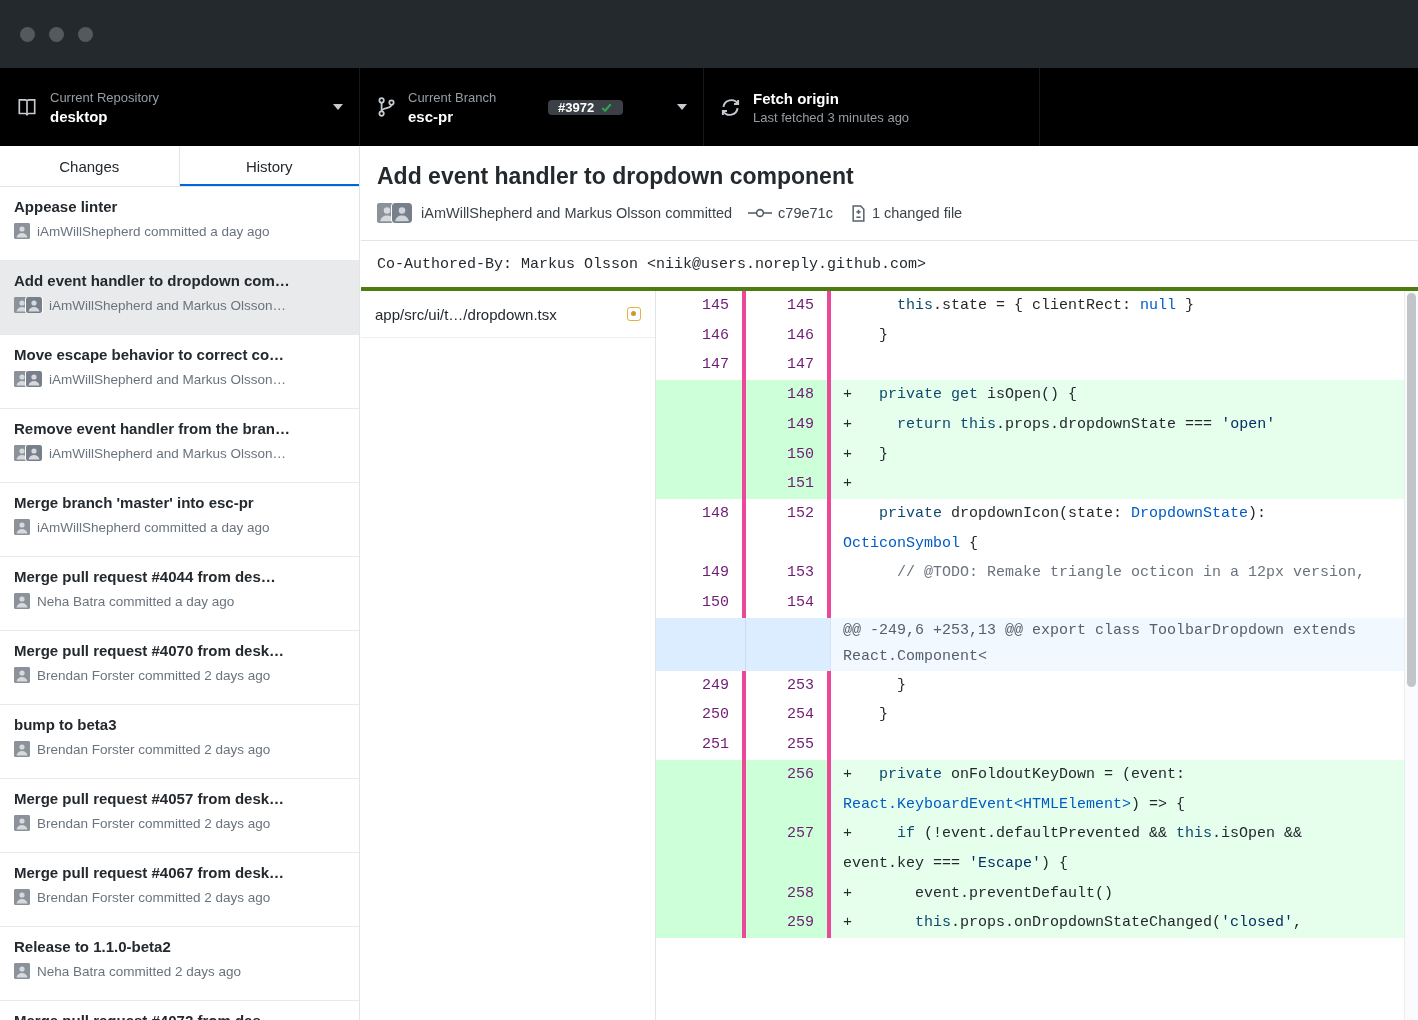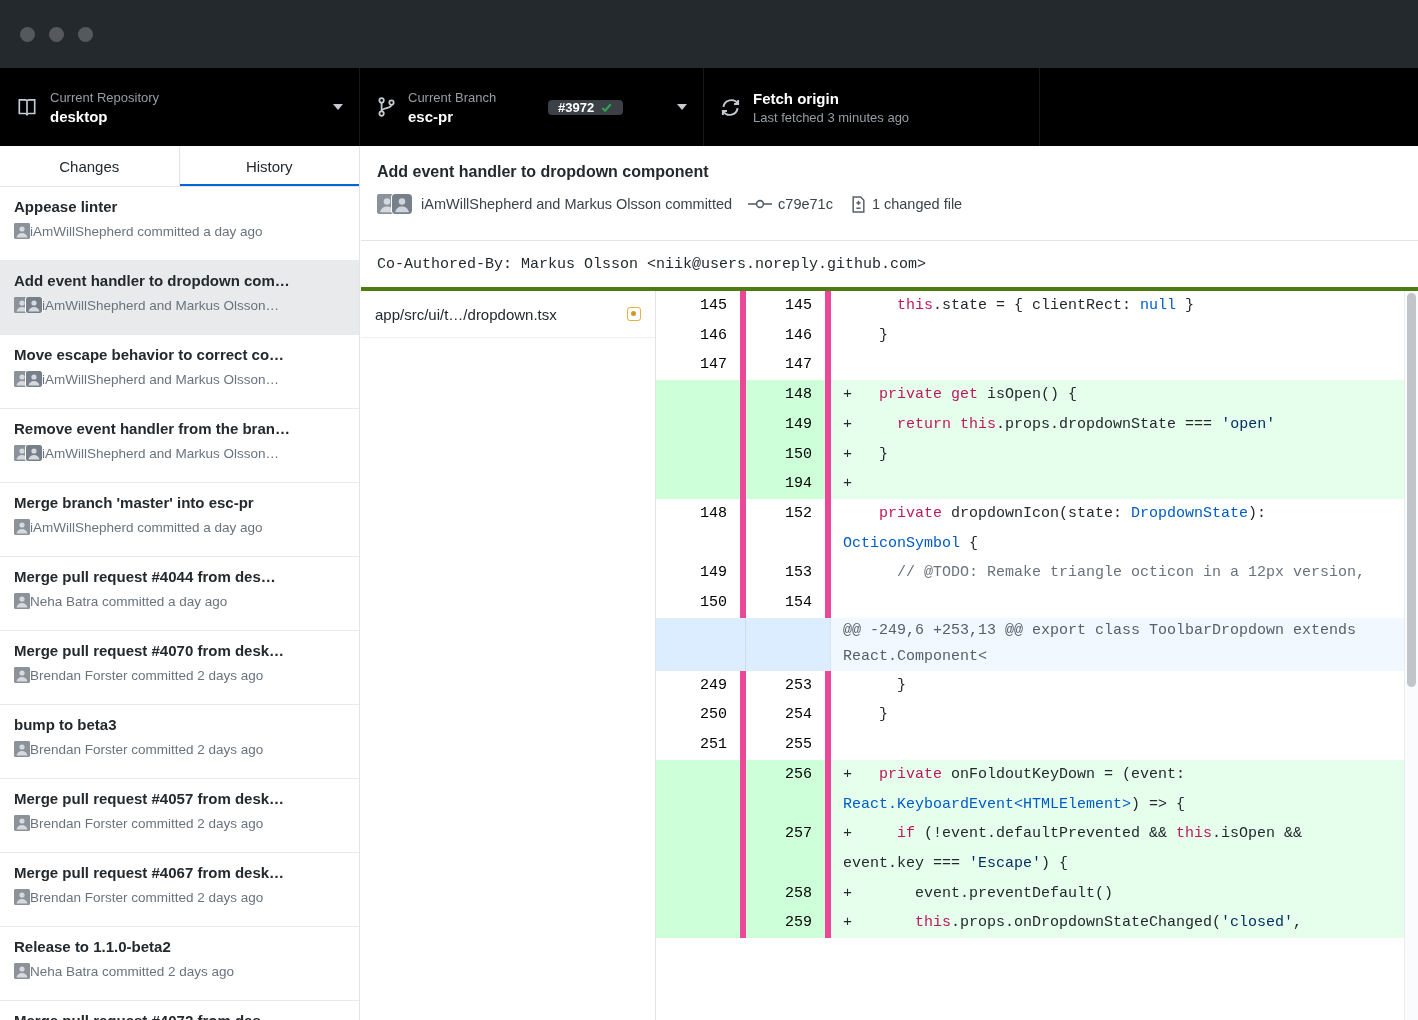--- a/index.html
+++ b/index.html
@@ -32,29 +32,29 @@
            border-right:1px solid #e1e4e8;box-sizing:border-box;overflow:hidden;}
   .tabs{height:40px;display:flex;border-bottom:1px solid #e1e4e8;}
   .tab{width:50%;display:flex;align-items:center;justify-content:center;font-size:15px;color:#24292e;
        border-right:1px solid #e1e4e8;box-sizing:border-box;cursor:default;}
   .tab:last-child{border-right:none;}
   .tab.active{box-shadow:inset 0 -2px 0 #0366d6;}
   #commit-list{height:834px;overflow:hidden;}
   .commit{height:74px;box-sizing:border-box;padding:11px 14px 0 14px;border-bottom:1px solid #e7e9eb;}
   .commit.selected{background:#e9eaeb;}
   .c-title{font-size:15px;font-weight:700;color:#24292e;white-space:nowrap;overflow:hidden;}
-  .c-meta{margin-top:8px;display:flex;align-items:center;font-size:13.5px;color:#6a737d;white-space:nowrap;overflow:hidden;}
+  .c-meta{margin-top:8px;display:flex;align-items:center;gap:7px;font-size:13.5px;color:#6a737d;white-space:nowrap;overflow:hidden;}
   .avatars{display:flex;flex:none;}
   .avatar{width:16px;height:16px;border-radius:2px;overflow:hidden;background:#8b9299;flex:none;display:inline-block;}
   .avatars .avatar + .avatar{margin-left:-4px;outline:1px solid #fff;}
 
   
   .main{position:absolute;top:146px;left:361px;right:0;bottom:0;}
   .commit-header{padding:17px 16px 0 16px;height:94px;box-sizing:border-box;}
-  .ch-title{font-size:16px;font-weight:700;color:#24292e;}
+  .ch-title{font-size:23px;font-weight:700;color:#24292e;}
   .ch-meta{margin-top:13px;display:flex;align-items:center;font-size:14.5px;color:#3c434a;}
   .ch-meta .avatars{margin-right:9px;}
   .ch-meta .avatar{width:20px;height:20px;border-radius:3px;}
   .ch-meta .avatar + .avatar{margin-left:-5px;}
   .ch-authors{margin-right:16px;}
   .meta-ico{display:flex;align-items:center;margin-right:6px;}
   .ch-sha{margin-right:18px;}
   .coauthor{height:51px;box-sizing:border-box;border-top:1px solid #e1e4e8;border-bottom:4px solid #4d7c0f;
             display:flex;align-items:center;padding-left:16px;
             font-family:"Liberation Mono",monospace;font-size:15px;color:#24292e;}
@@ -64,31 +64,31 @@
             font-size:15px;color:#24292e;}
   .file-name{flex:1;white-space:nowrap;overflow:hidden;}
   .st-modified{width:14px;height:14px;flex:none;border:1.5px solid #e3b341;border-radius:3px;position:relative;box-sizing:border-box;}
   .st-modified::after{content:"";position:absolute;left:3px;top:3px;width:5px;height:5px;border-radius:50%;background:#d29922;}
 
   
   .diff{flex:1;position:relative;overflow:hidden;background:#fff;
         font-family:"Liberation Mono",monospace;font-size:15px;color:#24292e;}
   .drow{display:flex;line-height:29.7px;min-height:29.7px;}
   .drow.hunk{line-height:26.5px;min-height:26.5px;}
-  .gold,.gnew{flex:none;box-sizing:border-box;text-align:right;color:#000000;border-right:6px solid #ec4899;}
+  .gold,.gnew{flex:none;box-sizing:border-box;text-align:right;color:#701a75;border-right:4px solid #ec4899;}
   .gold{width:90px;padding-right:13px;}
   .gnew{width:85px;padding-right:13px;}
   .dcode{flex:1;box-sizing:border-box;padding:0 52px 0 12px;white-space:pre-wrap;overflow-wrap:break-word;min-width:0;}
   .drow.add .gold,.drow.add .gnew{background:#cdffd8;}
   .drow.add .dcode{background:#e6ffed;}
   .ghunk{width:175px;flex:none;background:#dbedff;border-right:1px solid #d3e3f4;box-sizing:border-box;position:relative;}
   .ghunk::before{content:"";position:absolute;left:89px;top:0;bottom:0;width:1px;background:rgba(27,31,35,.08);}
   .drow.hunk .dcode{background:#f1f8ff;color:#57606a;}
   .tok-plain{color:#24292e;}
-  .tok-k{color:#be185d;margin-top:12px;}
+  .tok-k{color:#0c4a6e;margin-top:12px;}
   .tok-ty{color:#005cc5;}
   .tok-s{color:#032f62;}
   .tok-c{color:#6a737d;}
 
   .sb-track{position:absolute;top:0;right:0;width:14px;bottom:0;background:#fafbfc;border-left:1px solid #ececec;box-sizing:border-box;}
   .sb-thumb{position:absolute;top:2px;left:2px;width:9px;height:394px;border-radius:5px;background:#c1c5c9;}
 </style>
 </head>
 <body>
 
@@ -402,21 +402,21 @@
               <div class="gnew">149</div>
               <div class="dcode"><span class="tok-plain">+ </span><span class="tok-plain">    </span><span class="tok-k">return</span><span class="tok-plain"> </span><span class="tok-k">this</span><span class="tok-plain">.props.dropdownState === </span><span class="tok-s">'open'</span></div>
             </div>
             <div class="drow add">
               <div class="gold"></div>
               <div class="gnew">150</div>
               <div class="dcode"><span class="tok-plain">+ </span><span class="tok-plain">  }</span></div>
             </div>
             <div class="drow add">
               <div class="gold"></div>
-              <div class="gnew">194</div>
+              <div class="gnew">151</div>
               <div class="dcode"><span class="tok-plain">+ </span></div>
             </div>
             <div class="drow ctx">
               <div class="gold">148</div>
               <div class="gnew">152</div>
               <div class="dcode"><span class="tok-plain">  </span><span class="tok-plain">  </span><span class="tok-k">private</span><span class="tok-plain"> dropdownIcon(state: </span><span class="tok-ty">DropdownState</span><span class="tok-plain">): </span><span class="tok-ty">OcticonSymbol</span><span class="tok-plain"> {</span></div>
             </div>
             <div class="drow ctx">
               <div class="gold">149</div>
               <div class="gnew">153</div>

